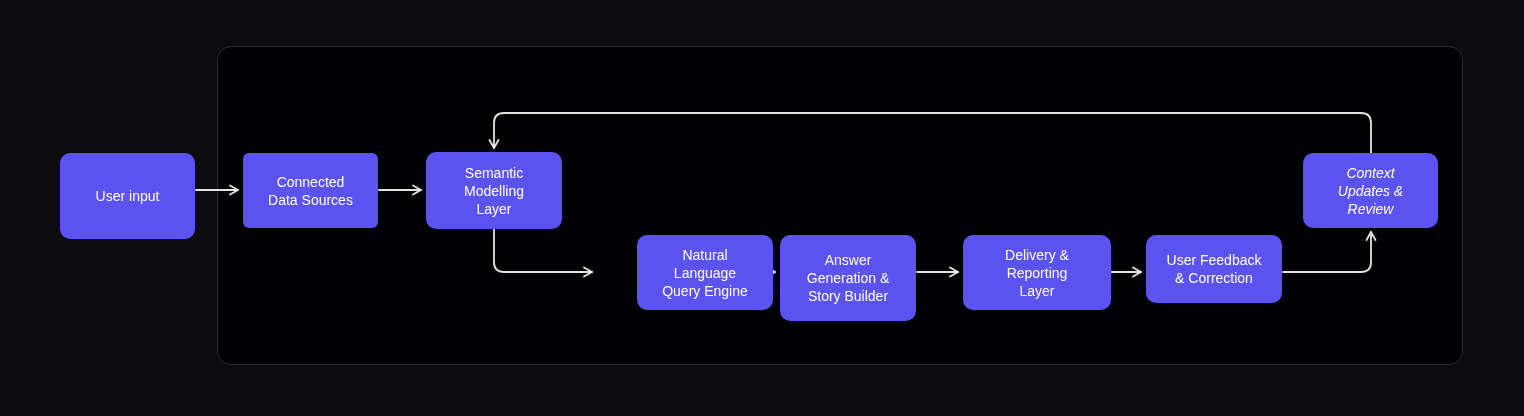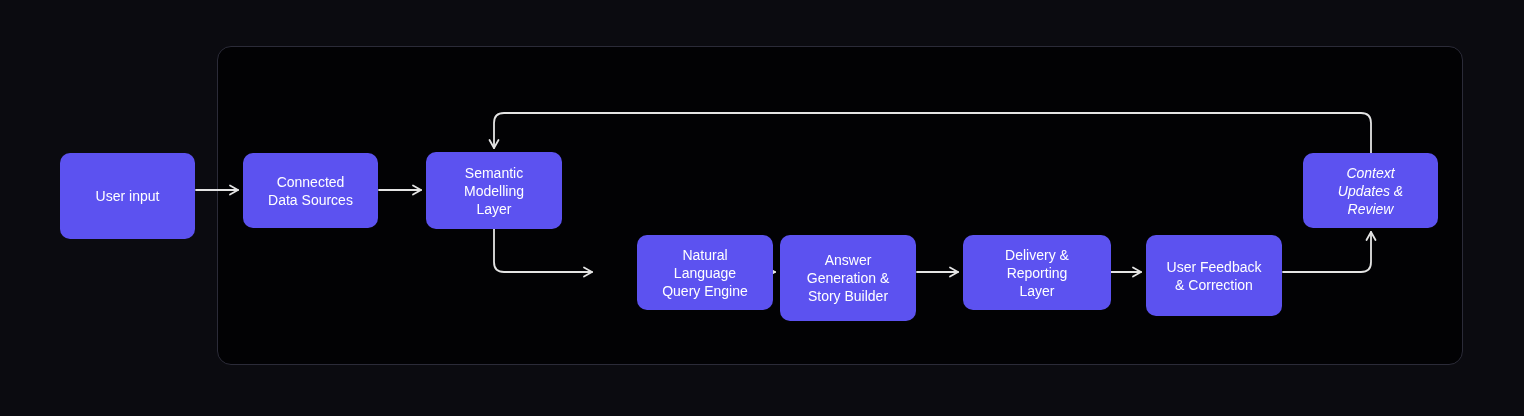--- a/index.html
+++ b/index.html
@@ -45,27 +45,27 @@
     align-items: center;
     justify-content: center;
     text-align: center;
     font-size: 14px;
     line-height: 18px;
     white-space: pre-line;
     box-sizing: border-box;
     padding: 4px 6px;
   }
   #n-user-input   { left: 60px;   top: 153px; width: 135px; height: 86px; justify-content: center; }
-  #n-connected    { left: 243px;  top: 153px; width: 135px; height: 75px; }
+  #n-connected    { left: 243px;  top: 153px; width: 135px; height: 75px; border-radius: 6px; }
   #n-semantic     { left: 426px;  top: 152px; width: 136px; height: 77px; }
   #n-context      { left: 1303px; top: 153px; width: 135px; height: 75px; font-style: italic; }
   #n-nlq          { left: 597px;  top: 235px; width: 136px; height: 75px; margin-left: 40px; }
   #n-answer       { left: 780px;  top: 235px; width: 136px; height: 86px; }
   #n-delivery     { left: 963px;  top: 235px; width: 148px; height: 75px; }
-  #n-feedback     { left: 1146px; top: 235px; width: 136px; height: 81px; }
+  #n-feedback     { left: 1146px; top: 235px; width: 136px; height: 68px; }
 </style>
 </head>
 <body>
 
 <div class="stage">
 
   <div class="panel"></div>
 
   <svg class="edges" viewBox="0 0 1524 416" xmlns="http://www.w3.org/2000/svg">
     <defs>

